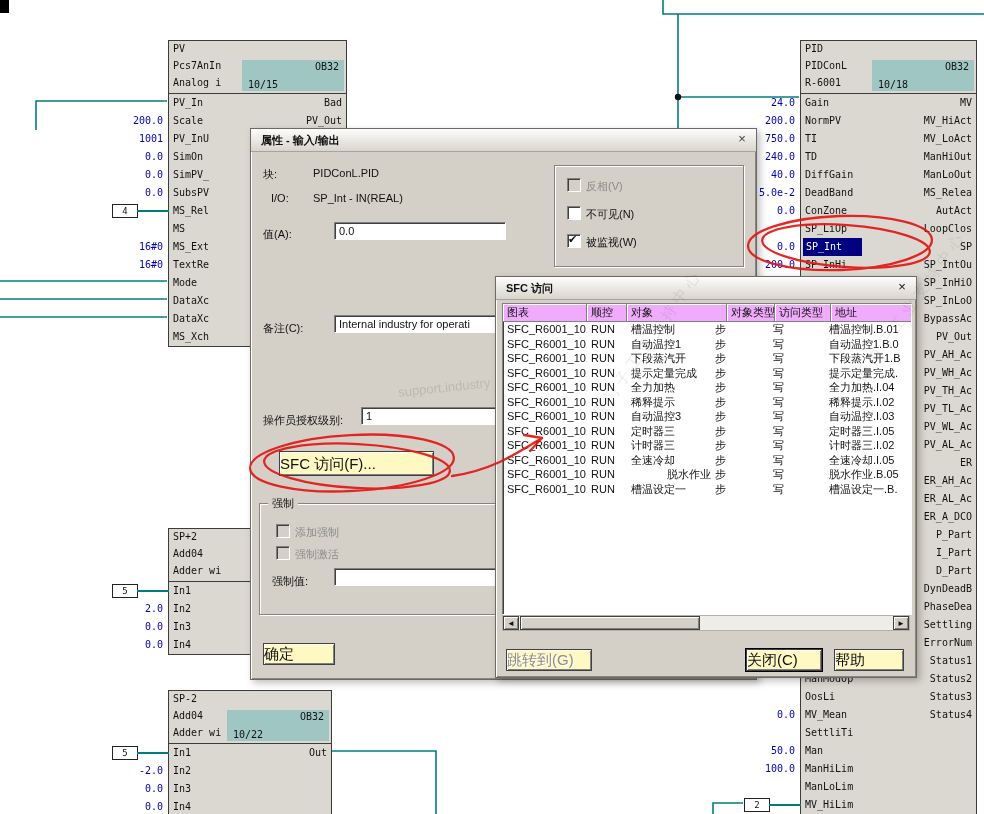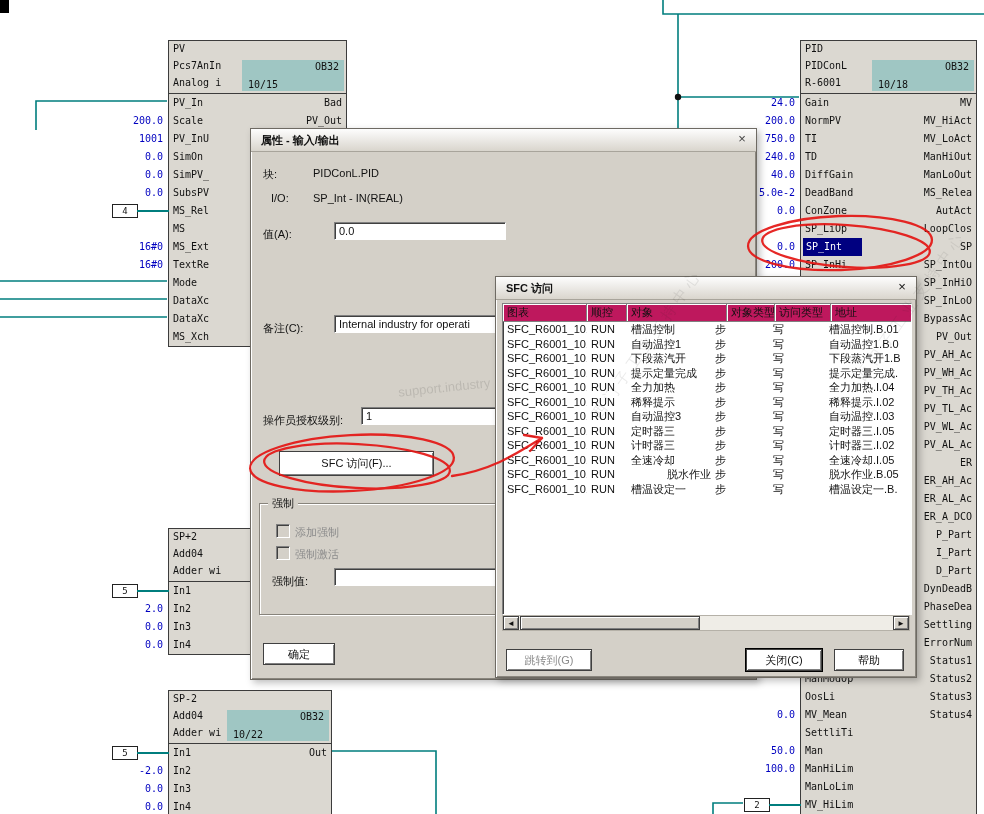--- a/index.html
+++ b/index.html
@@ -45,31 +45,31 @@
           white-space:nowrap;overflow:hidden;}
   .cb{position:absolute;white-space:nowrap;}
   .cbbox{display:inline-block;width:12px;height:12px;background:#fff;vertical-align:-2px;
          border:1px solid;border-color:#808080 #fff #fff #808080;box-shadow:inset 1px 1px 0 #404040;
          margin-right:5px;position:relative;}
   .cbbox.checked::after{content:"✔";position:absolute;left:0px;top:-2px;font-size:11px;color:#111;}
   .cb.disabled{color:#8b8b8b;}
   .cb.disabled .cbbox{background:#d4d0c8;}
   .group{position:absolute;border:1px solid #87837b;box-shadow:inset 1px 1px 0 #fff,1px 1px 0 #fff;}
   .group-title{position:absolute;top:-8px;left:8px;background:#d4d0c8;padding:0 4px;}
-  .btn3d{position:absolute;background:#ffffff;border:1px solid #404040;box-sizing:border-box;
-         box-shadow:inset 1px 1px 0 #fff,inset -1px -1px 0 #808080;text-align:center;
-         font-size:11px;line-height:20px;cursor:default;}
+  .btn3d{position:absolute;background:#fef9c3;border:1px solid #404040;box-sizing:border-box;
+         box-shadow:inset 1px 1px 0 #fff,inset -1px -1px 0 #808080;text-align:left;
+         font-size:15px;line-height:20px;cursor:default;}
   .btn3d.default{box-shadow:inset 1px 1px 0 #fff,inset -1px -1px 0 #808080,0 0 0 1px #000;}
   .btn3d.disabled{color:#8b8b8b;text-shadow:1px 1px 0 #fff;}
 
   
   .sfc-table{position:absolute;background:#fff;border:1px solid;border-color:#808080 #fff #fff #808080;
              box-shadow:inset 1px 1px 0 #404040;overflow:hidden;}
   .thead{display:flex;}
-  .hcell{height:18px;line-height:17px;background:#be185d;box-sizing:border-box;flex:0 0 auto;
+  .hcell{height:18px;line-height:17px;background:#f0abfc;box-sizing:border-box;flex:0 0 auto;
          padding-left:4px;border-right:1px solid #808080;border-bottom:1px solid #808080;
          box-shadow:inset 1px 1px 0 #fff;white-space:nowrap;overflow:hidden;}
   .trow{display:flex;height:14.5px;line-height:14.5px;font-size:11px;}
   .tcell{box-sizing:border-box;flex:0 0 auto;padding-left:4px;white-space:nowrap;overflow:hidden;}
 
   
   .hscroll{position:absolute;height:16px;background:#efede7;border:1px solid #b5b1a8;box-sizing:border-box;}
   .sarrow{position:absolute;top:0;width:16px;height:14px;line-height:13px;background:#d4d0c8;
           border:1px solid #404040;box-shadow:inset 1px 1px 0 #fff,inset -1px -1px 0 #808080;
           text-align:center;font-size:8px;box-sizing:border-box;}
@@ -538,20 +538,31 @@
     <div class="titlebar">
       <span>属性 - 输入/输出</span>
       <span class="close-x">×</span>
     </div>
 
     <div class="dlg-label" style="left:12px;top:38px;">块:</div>
     <div class="dlg-static" style="left:62px;top:38px;">PIDConL.PID</div>
     <div class="dlg-label" style="left:20px;top:63px;">I/O:</div>
     <div class="dlg-static" style="left:62px;top:63px;">SP_Int - IN(REAL)</div>
 
+    <div class="group" style="left:303px;top:36px;width:188px;height:100px;">
+      <div class="cb disabled" style="left:12px;top:12px;">
+        <span class="cbbox"></span><span>反相(V)</span>
+      </div>
+      <div class="cb" style="left:12px;top:40px;">
+        <span class="cbbox"></span><span>不可见(N)</span>
+      </div>
+      <div class="cb" style="left:12px;top:68px;">
+        <span class="cbbox checked"></span><span>被监视(W)</span>
+      </div>
+    </div>
 
     <div class="dlg-label" style="left:12px;top:98px;">值(A):</div>
     <div class="tfield" style="left:83px;top:93px;width:172px;">0.0</div>
 
     <div class="dlg-label" style="left:12px;top:192px;">备注(C):</div>
     <div class="tfield" style="left:83px;top:186px;width:262px;">Internal industry for operati</div>
 
     <div class="dlg-label" style="left:12px;top:284px;">操作员授权级别:</div>
     <div class="tfield" style="left:110px;top:278px;width:150px;">1</div>
 

